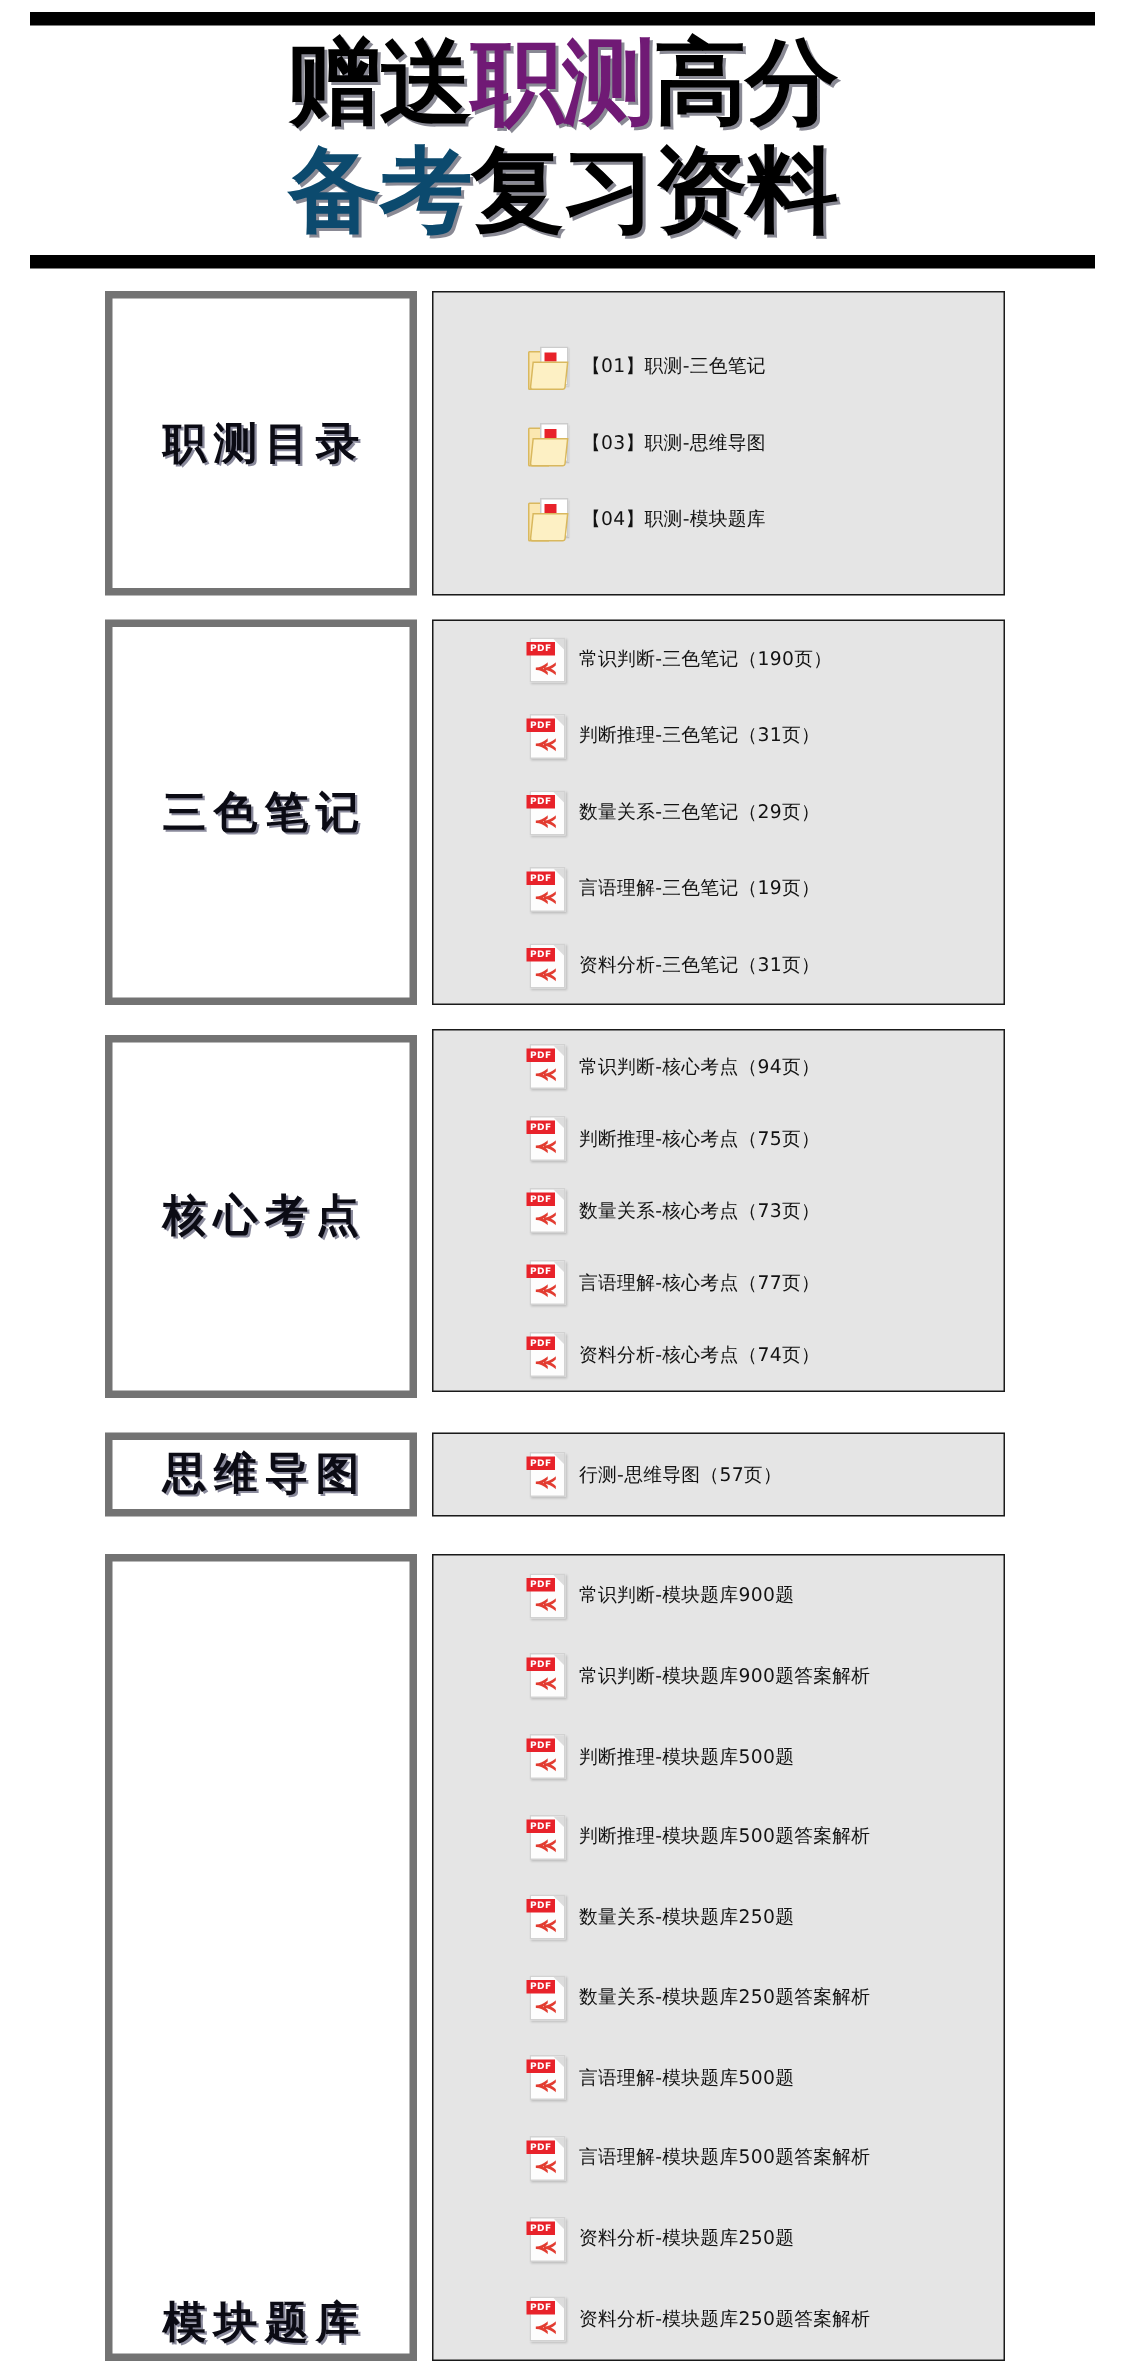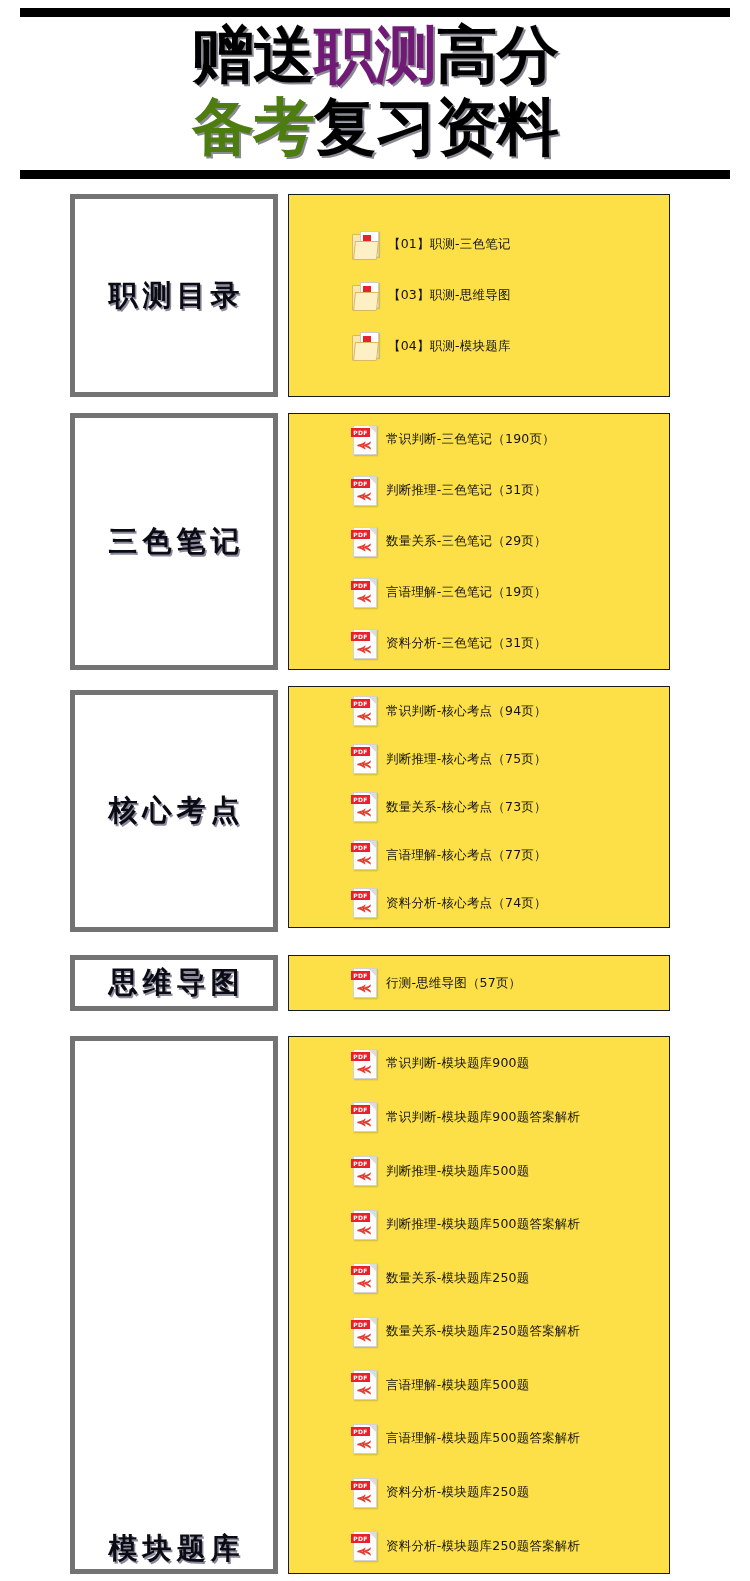--- a/index.html
+++ b/index.html
@@ -42,21 +42,21 @@
     font-size: 62px;
     line-height: 70px;
     letter-spacing: -1px;
     color: #000000;
     white-space: nowrap;
     text-shadow: 2px 2px 0 rgba(40,40,60,.55);
   }
   #title-line-1 { top: 20px; }
   #title-line-2 { top: 92px; }
   .t-blue { color: #701a75; }
-  .t-red  { color: #4d7c0f; }
+  .t-red  { color: #0c4a6e; }
 
   
   .section {
     position: absolute;
     left: 0;
     width: 750px;
   }
   .cat-box {
     position: absolute;
     left: 70px;
@@ -77,21 +77,21 @@
     color: #0b0b14;
     white-space: nowrap;
     text-shadow: 1.5px 1.5px 0 rgba(60,60,90,.60);
   }
   .file-panel {
     position: absolute;
     left: 288px;
     width: 382px;
     box-sizing: border-box;
     border: 1.5px solid #1a1a1a;
-    background: #fde047;
+    background: #e5e5e5;
     display: flex;
     flex-direction: column;
     justify-content: center;
   }
   .file-row {
     display: flex;
     align-items: center;
     padding-left: 62px;
     box-sizing: border-box;
   }

